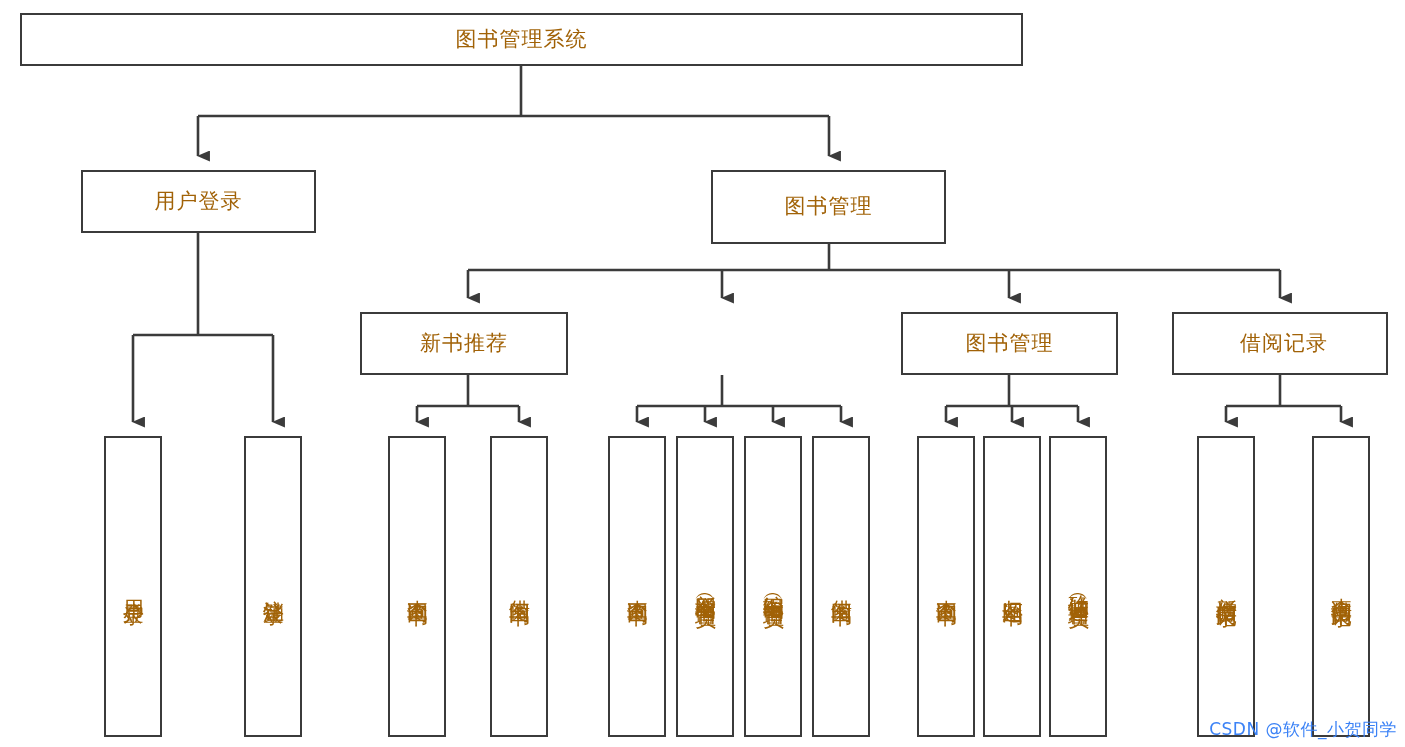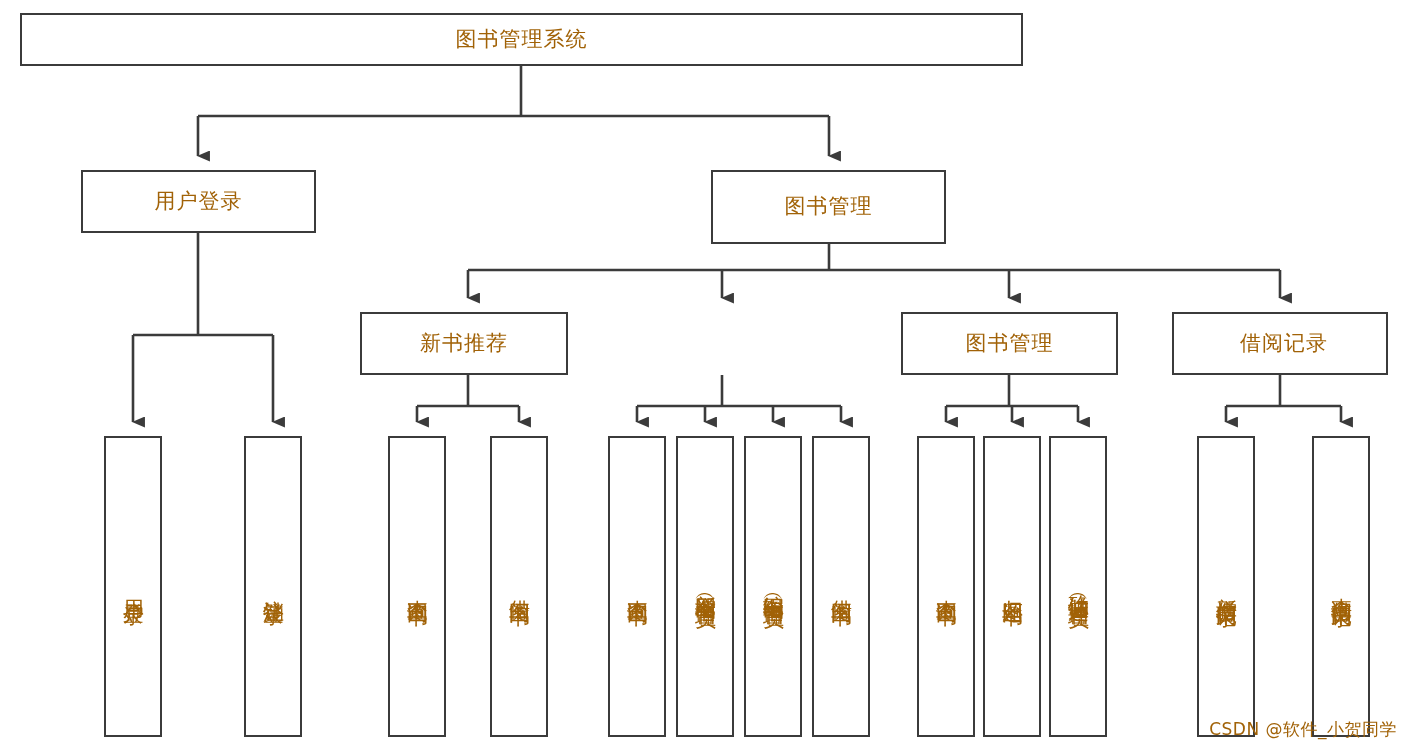--- a/index.html
+++ b/index.html
@@ -55,21 +55,21 @@
     text-orientation: upright;
     text-align: center;
     max-height: 100%;
   }
   .lbl { display: block; }
   #watermark {
     position: absolute;
     right: 8px;
     bottom: 6px;
     font-size: 17px;
-    color: #a16207;
+    color: #3b82f6;
     letter-spacing: 0.5px;
     z-index: 5;
     white-space: nowrap;
     font-family: "DejaVu Sans", "Liberation Sans", sans-serif;
   }
 </style>
 </head>
 <body>
 
 <div id="canvas">

